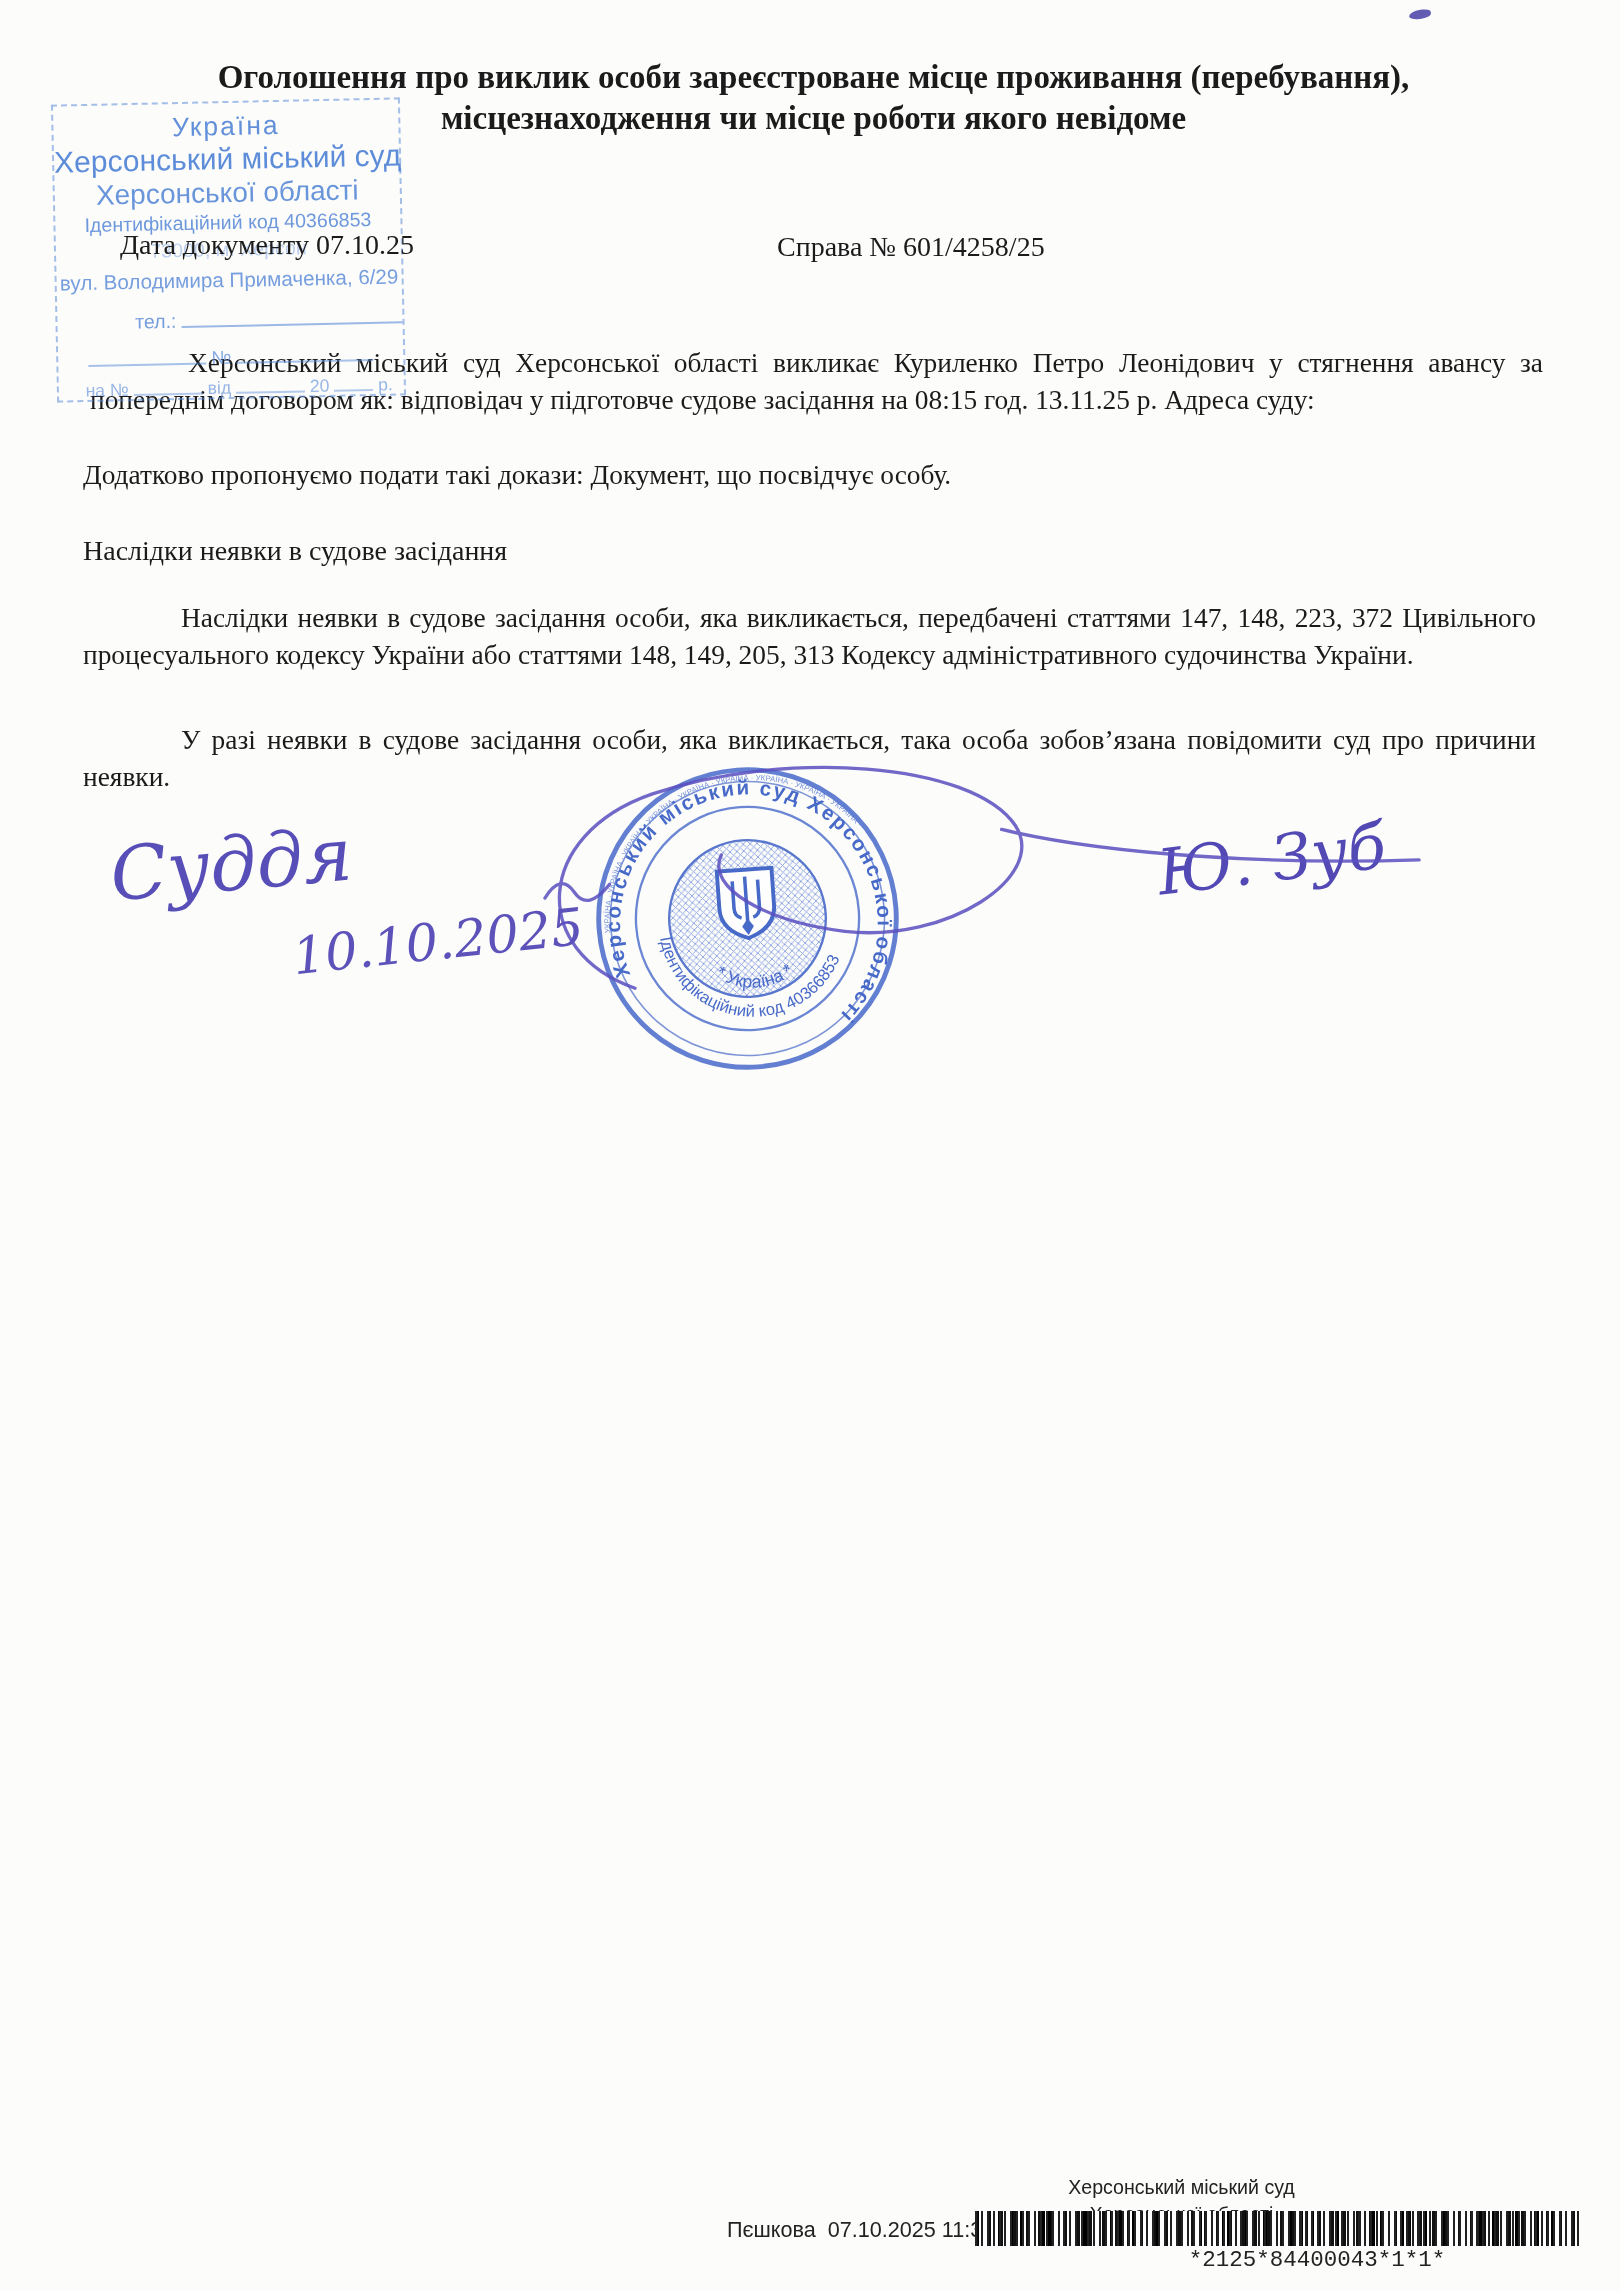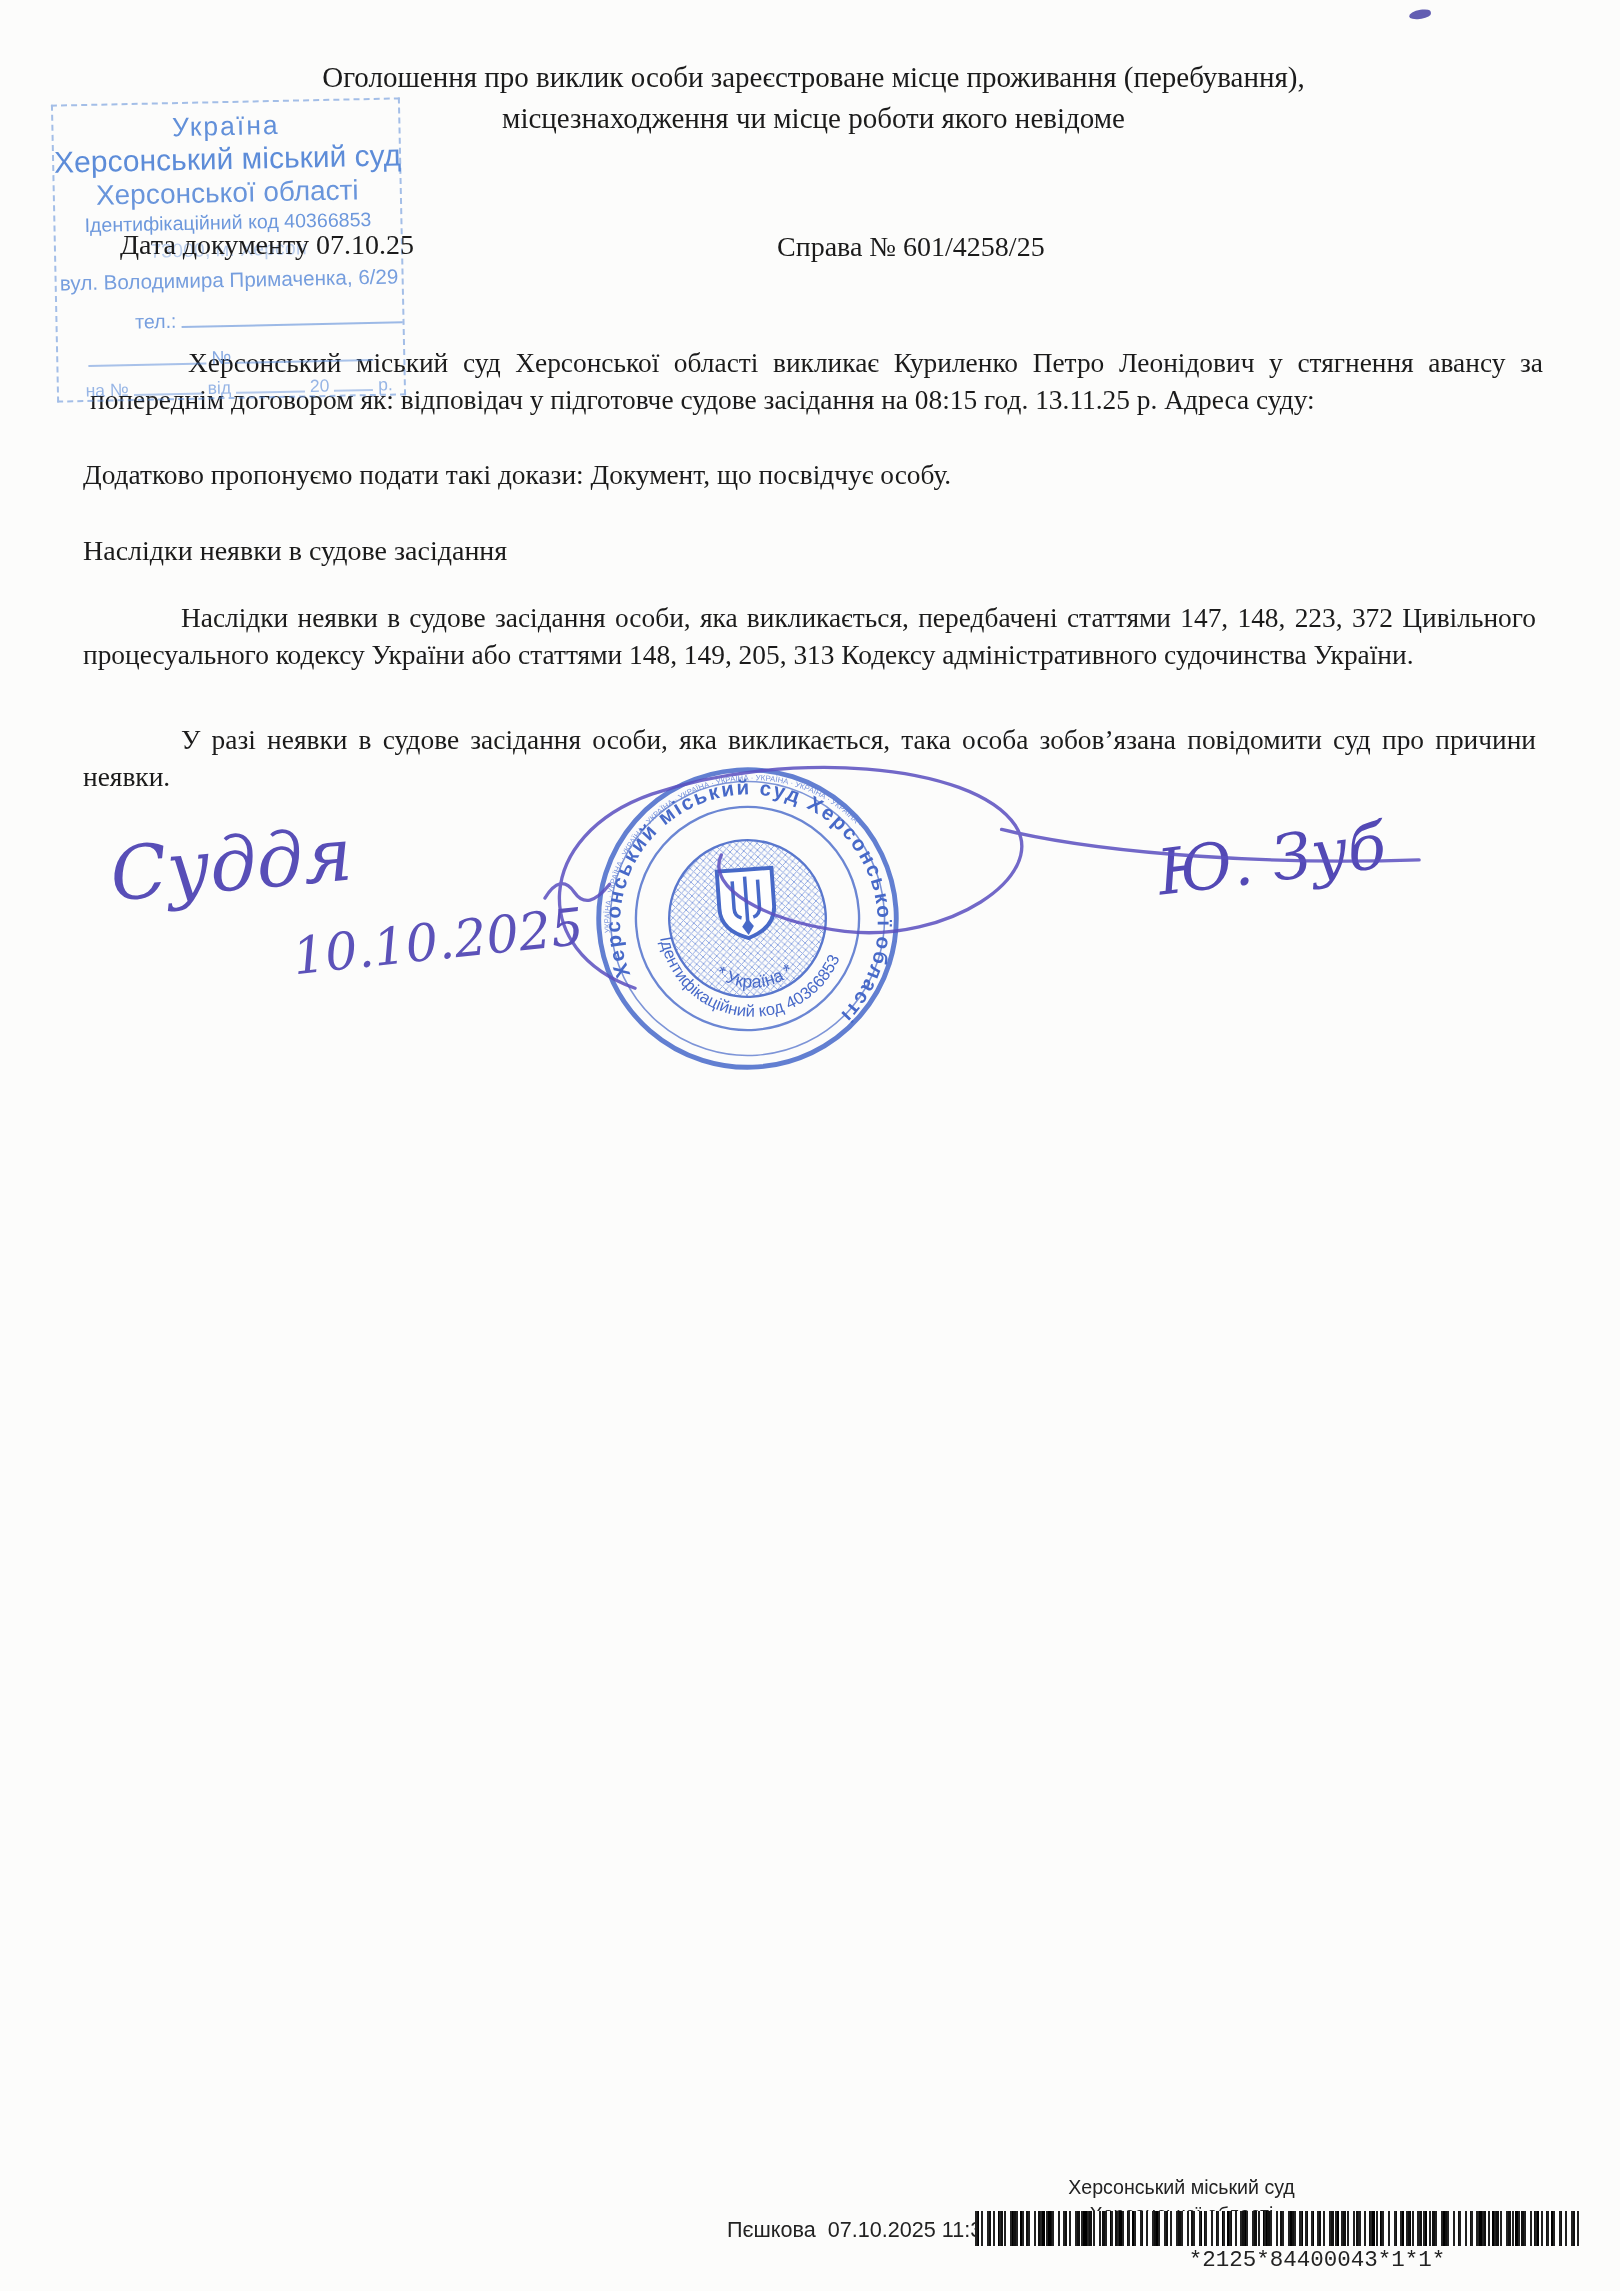--- a/index.html
+++ b/index.html
@@ -4,21 +4,21 @@
 <style>
   html,body{margin:0;padding:0;background:#e8e8e6;}
   .page{
     position:relative;width:1620px;height:2292px;margin:0 auto;
     background:#fcfcfb;overflow:hidden;
     font-family:"Liberation Serif",serif;color:#1b1b1b;
   }
   
   .doc-title{
     position:absolute;left:147px;top:57px;width:1333px;
-    text-align:center;font-weight:normal;font-size:29px;line-height:41px;
+    text-align:center;font-weight:bold;font-size:33px;line-height:41px;
   }
   
   .stamp{
     position:absolute;left:54px;top:101px;width:345px;height:294px;
     border:2px dashed rgba(92,140,216,.55);
     transform:rotate(-1.2deg);
     font-family:"Liberation Sans",sans-serif;color:#5587d7;z-index:1;
   }
   .stamp .row{position:absolute;left:0;width:100%;text-align:center;white-space:nowrap;}
   .st-country{top:7.8px;font-size:26.5px;letter-spacing:2px;opacity:.92;}

